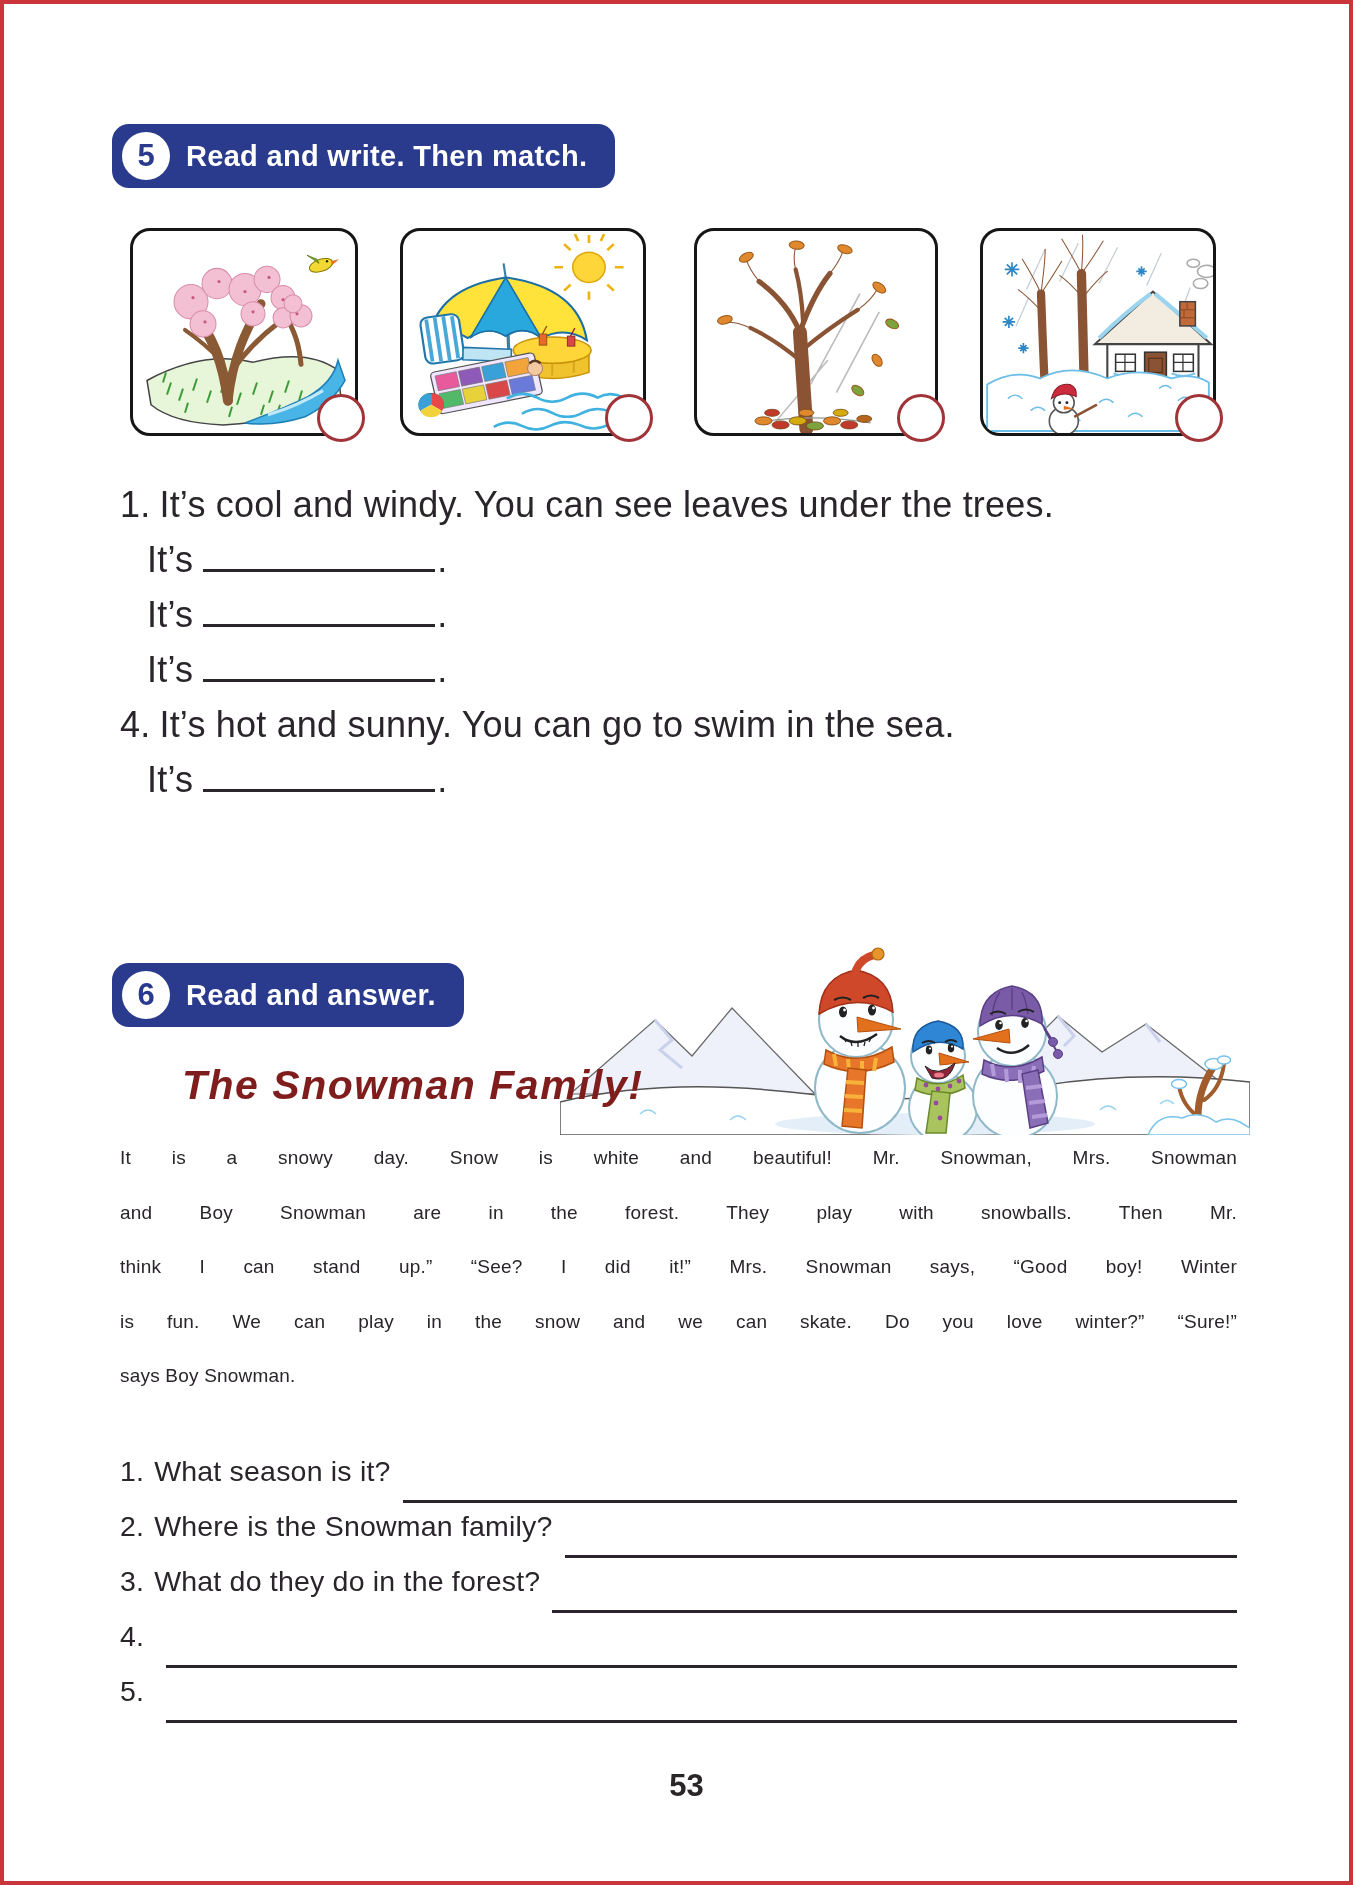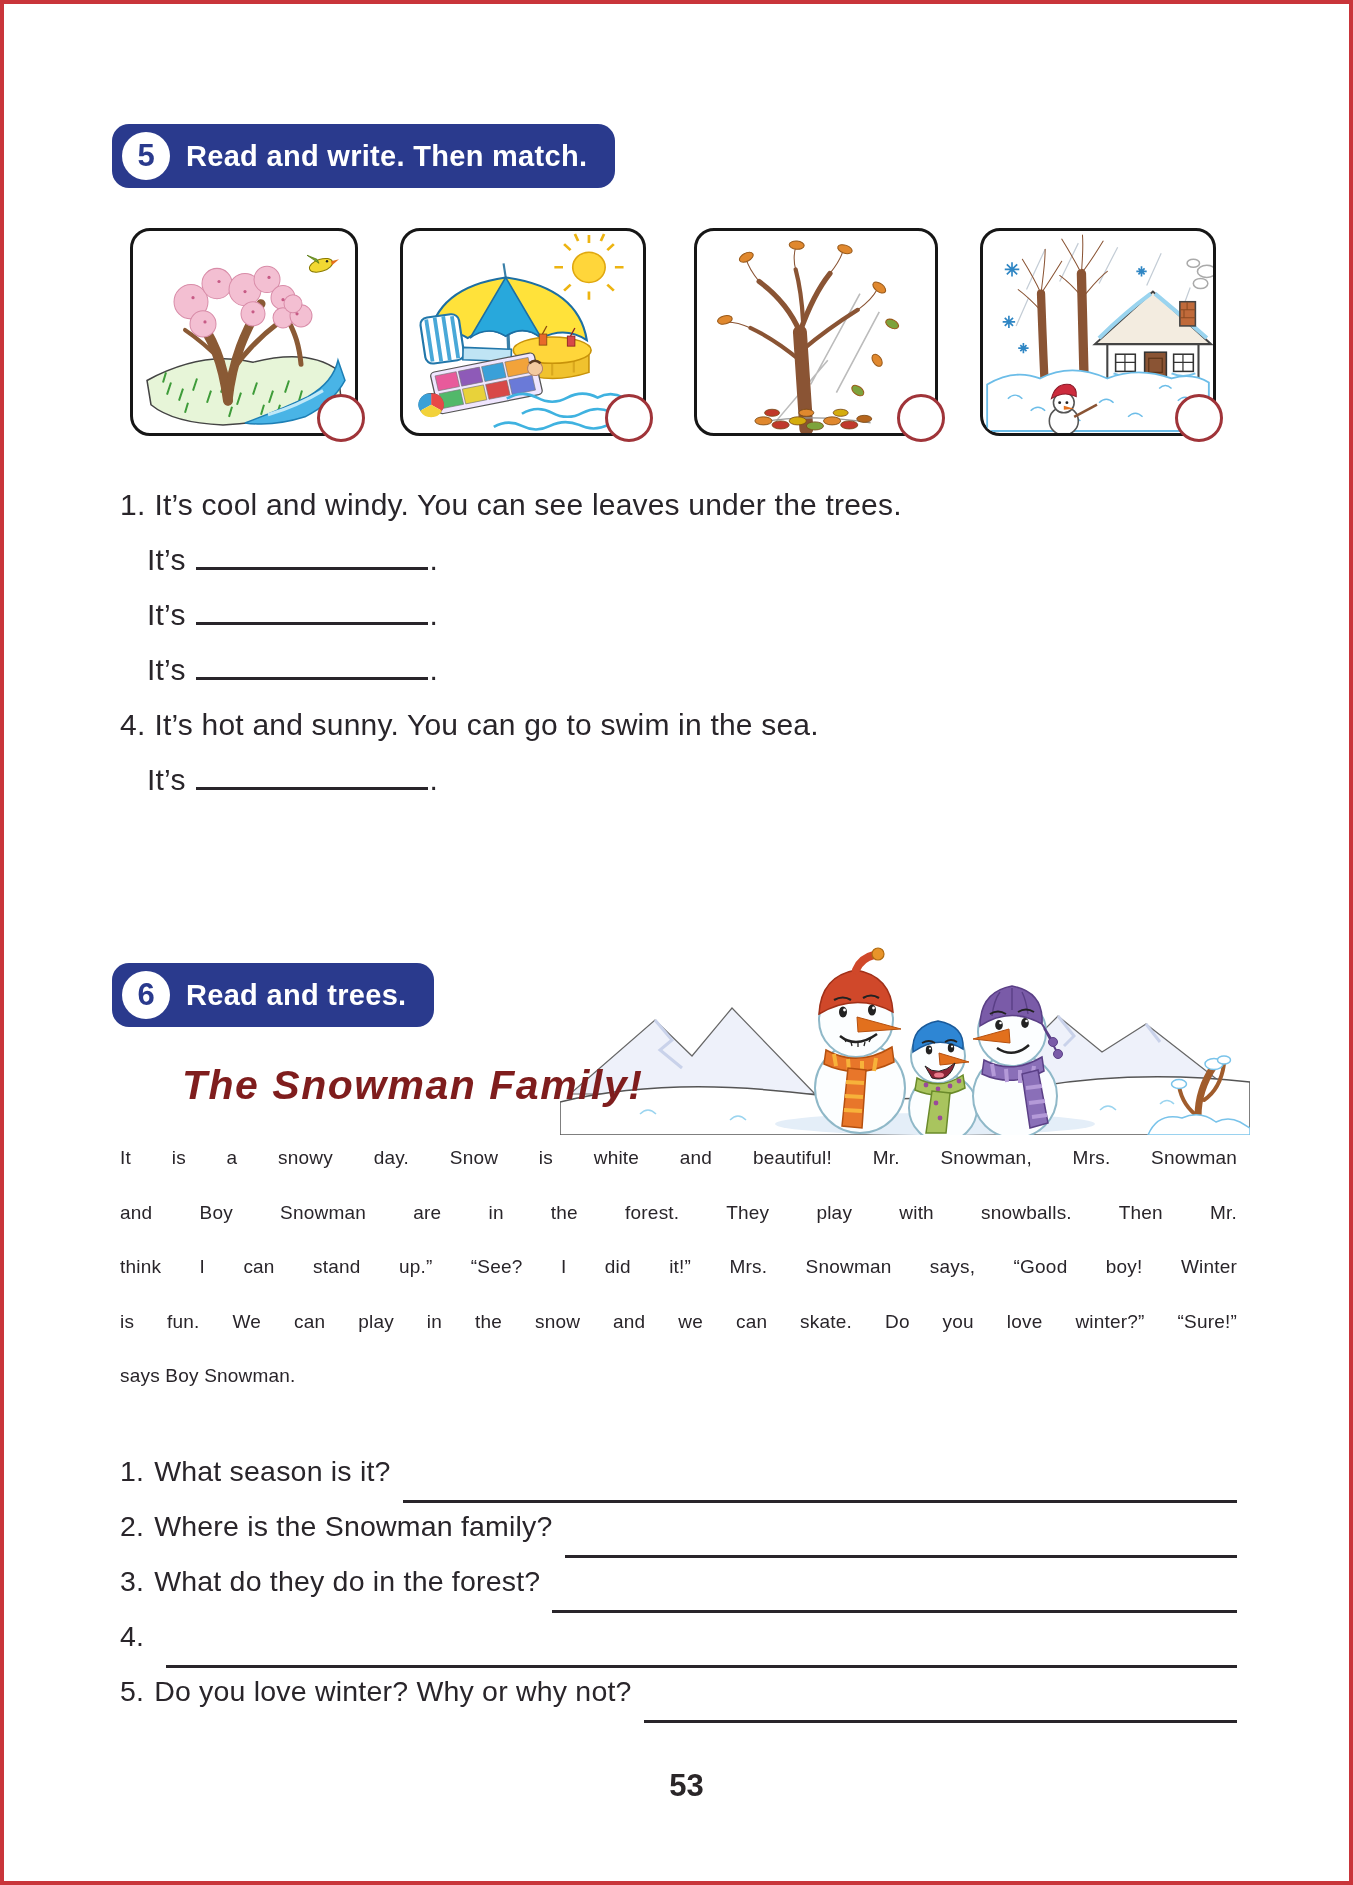--- a/index.html
+++ b/index.html
@@ -31,21 +31,21 @@
   #card-spring{left:130px;width:228px;}
   #card-summer{left:400px;width:246px;}
   #card-autumn{left:694px;width:244px;}
   #card-winter{left:980px;width:236px;}
   .match-circle{
     position:absolute;right:-10px;bottom:-9px;width:42px;height:42px;
     border-radius:50%;border:3.5px solid #a03439;background:#ffffff;z-index:3;
   }
 
   
-  .ex5-items{position:absolute;left:120px;top:477px;width:1125px;font-size:30px;line-height:55px;letter-spacing:.2px;}
+  .ex5-items{position:absolute;left:120px;top:477px;width:1125px;font-size:36px;line-height:55px;letter-spacing:.2px;}
   .q-line .q-num{margin-right:9px;}
   .ans-line{padding-left:27px;}
   .blank-fixed{
     display:inline-block;width:232px;height:.85em;
     border-bottom:3.5px solid #29252a;margin:0 2px 0 10px;
   }
 
   
   .story-title{
     position:absolute;left:182px;top:1062px;font-size:41px;font-weight:700;
@@ -299,21 +299,21 @@
     </div>
     <div class="ans-line">
       <span>It’s</span><span class="blank-fixed"></span><span>.</span>
     </div>
   </div>
 
   <div class="ex-header" id="header6">
     <div class="num-badge">
       <span>6</span>
     </div>
-    <span class="ex-title">Read and trees.</span>
+    <span class="ex-title">Read and answer.</span>
   </div>
 
   <div class="scene">
     <svg viewBox="0 0 690 207">
       <g>
         <path d="M10,166 L95,92 L132,128 L172,80 L255,166 Z" fill="#eef1fa" stroke="#666" stroke-width="1.2"></path>
         <path d="M95,92 L112,112 L100,122 L122,140" fill="none" stroke="#c9d2ea" stroke-width="3"></path>
         <path d="M420,166 L498,88 L542,124 L586,96 L668,160 Z" fill="#eef1fa" stroke="#666" stroke-width="1.2"></path>
         <path d="M498,88 L514,108 L504,118 M586,96 L600,114" fill="none" stroke="#c9d2ea" stroke-width="3"></path>
       </g>
@@ -418,20 +418,19 @@
       <span class="q-num">3.</span>
         <span>What do they do in the forest?</span>
       <span class="q-blank"></span>
     </div>
     <div class="q-row">
       <span class="q-num">4.</span>
       <span class="q-blank"></span>
     </div>
     <div class="q-row">
       <span class="q-num">5.</span>
-        <span>Do you love winter? Why or why not?</span>
       <span class="q-blank"></span>
     </div>
   </div>
 
   <div class="page-number">53</div>
 
 </div>
 
 </body></html>

